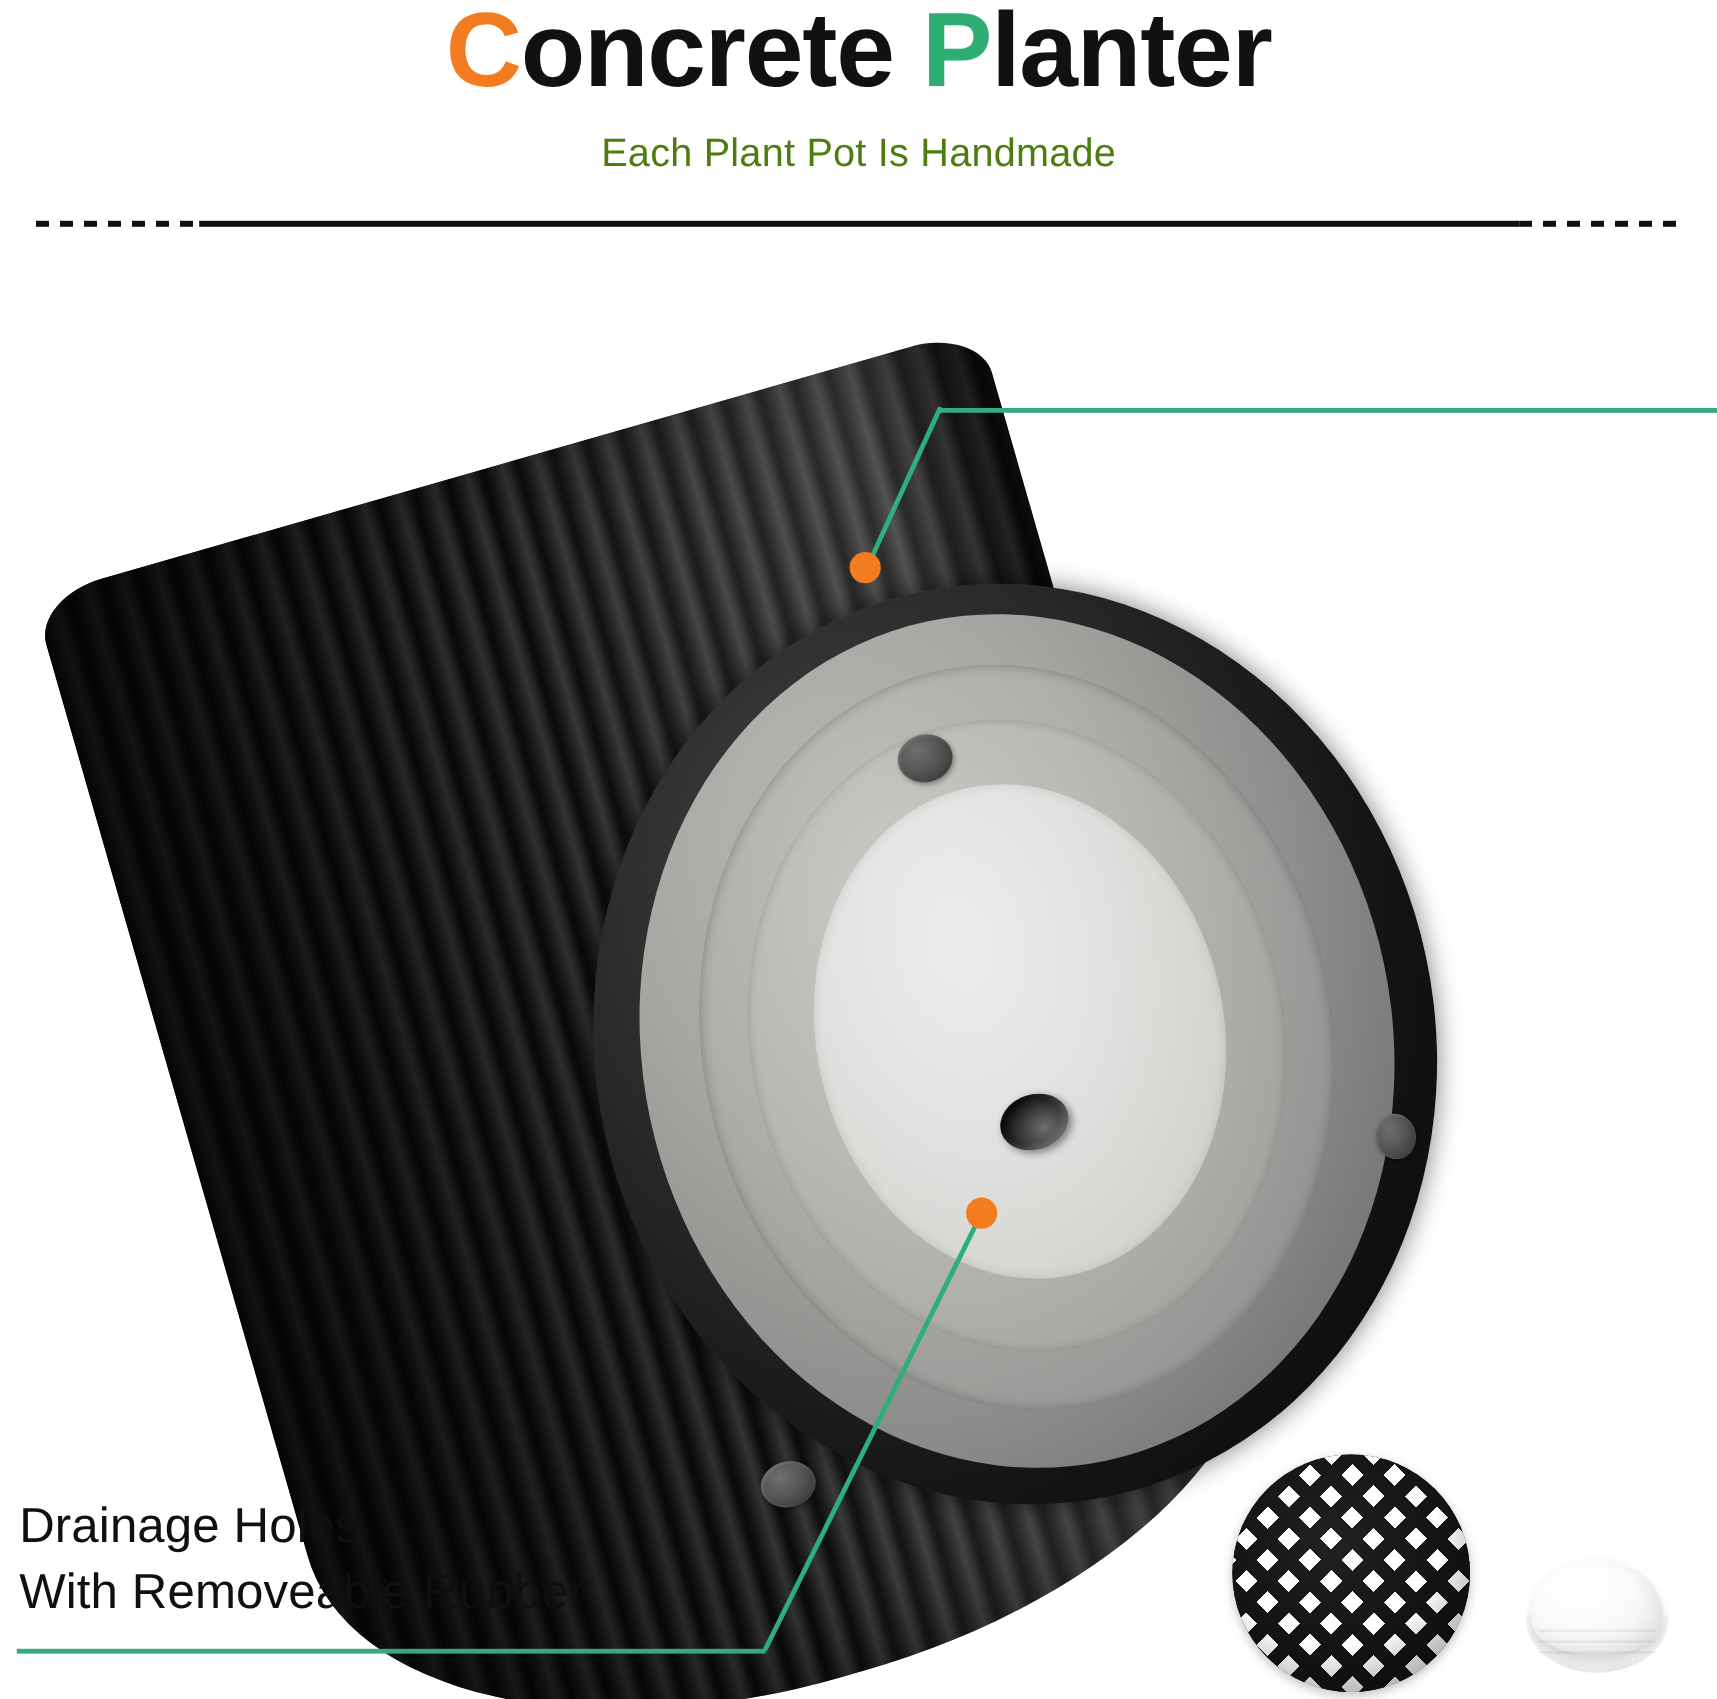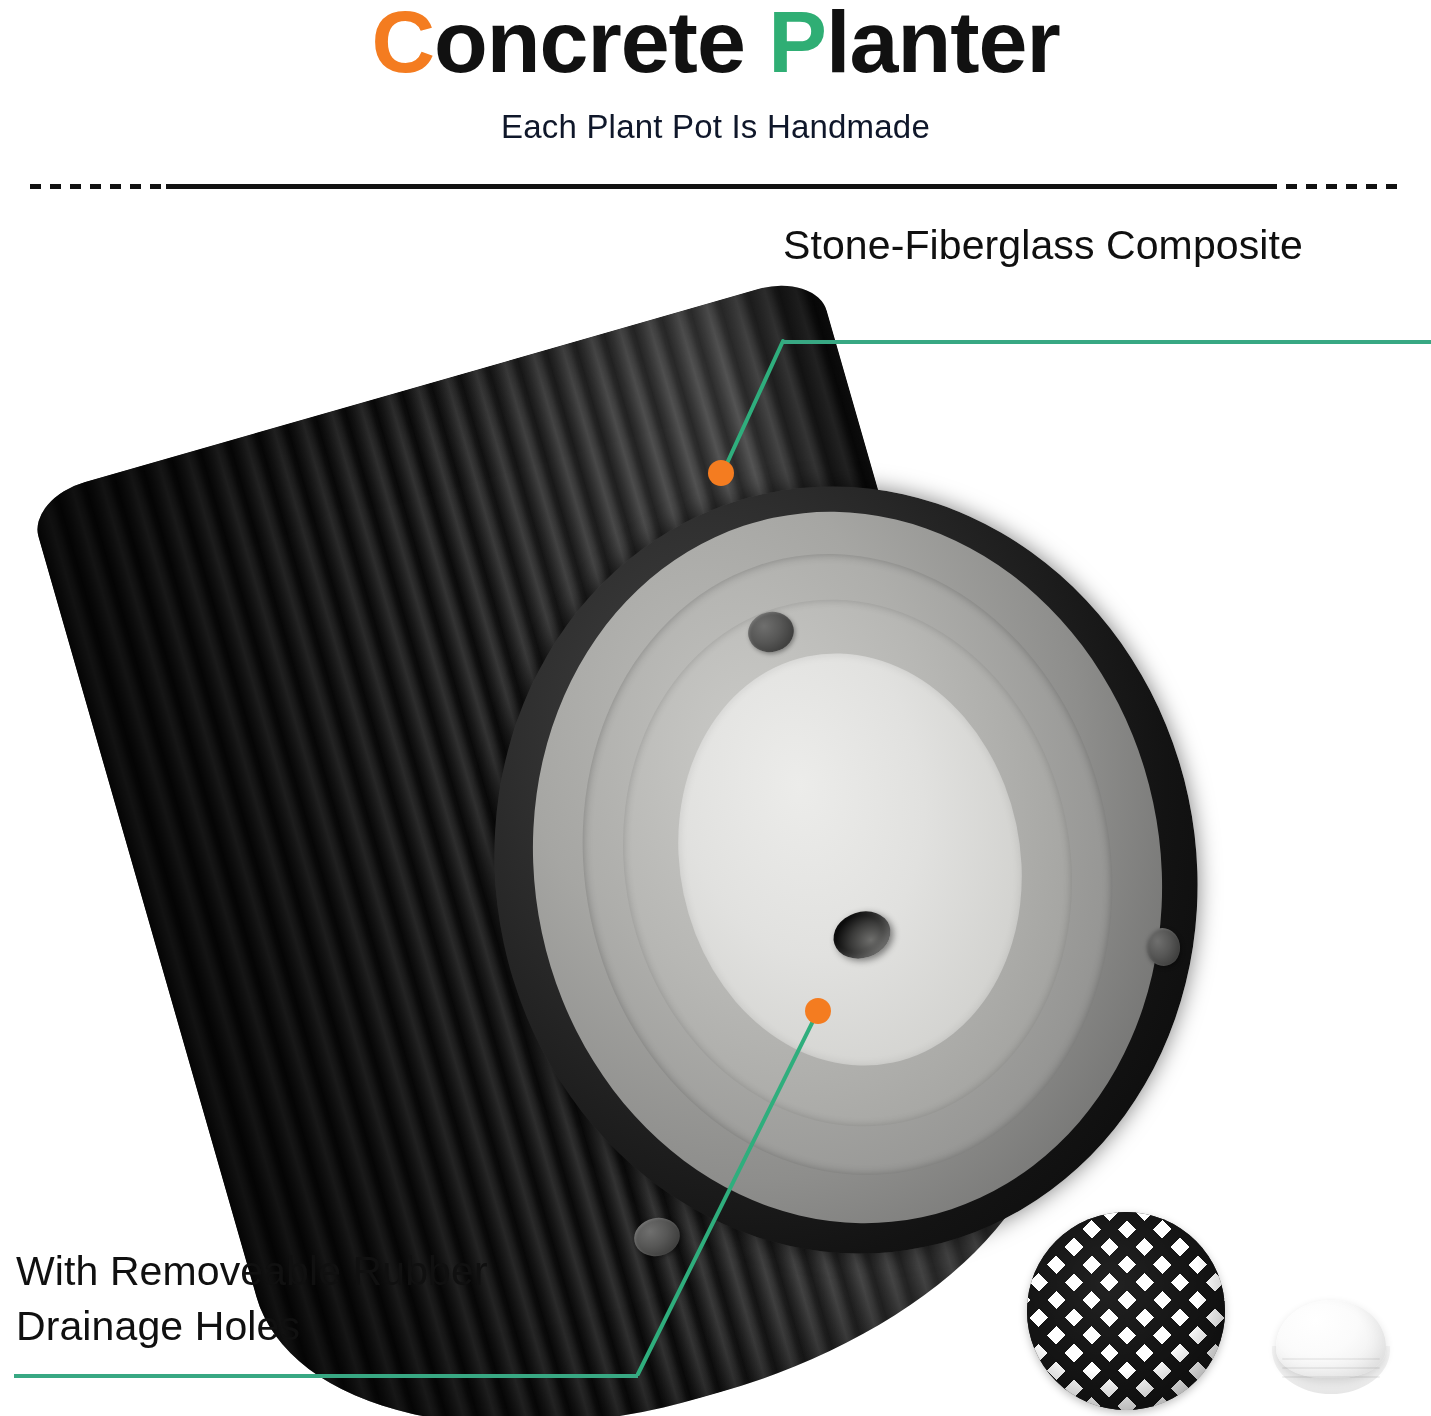--- a/index.html
+++ b/index.html
@@ -44,21 +44,21 @@
   }
   #title .t-accent-orange { color: #F47C20; }
   #title .t-accent-green  { color: #2FAE74; }
   #subtitle {
     position: absolute;
     left: 0;
     top: 108px;
     width: 1431px;
     font-size: 33px;
     font-weight: normal;
-    color: #0f172a;
+    color: #4d7c0f;
     letter-spacing: 0.2px;
     white-space: nowrap;
   }
 
   
   #divider {
     position: absolute;
     left: 30px;
     top: 184px;
     width: 1371px;
@@ -387,26 +387,25 @@
   </div>
 
   <svg id="leader-svg" viewBox="0 0 1431 1416" xmlns="http://www.w3.org/2000/svg">
 
     <line x1="783" y1="341" x2="723" y2="472" stroke="#2FAE7D" stroke-width="4" stroke-linecap="round"></line>
 
     <polyline points="818,1011 638,1374" fill="none" stroke="#2FAE7D" stroke-width="4" stroke-linecap="round"></polyline>
   </svg>
 
   <div class="callout-text" id="callout-material">
-    <div>Stone-Fiberglass Composite</div>
   </div>
   <div class="callout-underline" id="underline-material"></div>
 
   <div class="callout-text" id="callout-drainage">
+    <div>Drainage Holes</div>
     <div>With Removeable Rubber</div>
-    <div>Drainage Holes</div>
   </div>
   <div class="callout-underline" id="underline-drainage"></div>
 
   <div class="leader-dot" id="dot-material"></div>
   <div class="leader-dot" id="dot-drainage"></div>
 
 </div>
 
 </body></html>

